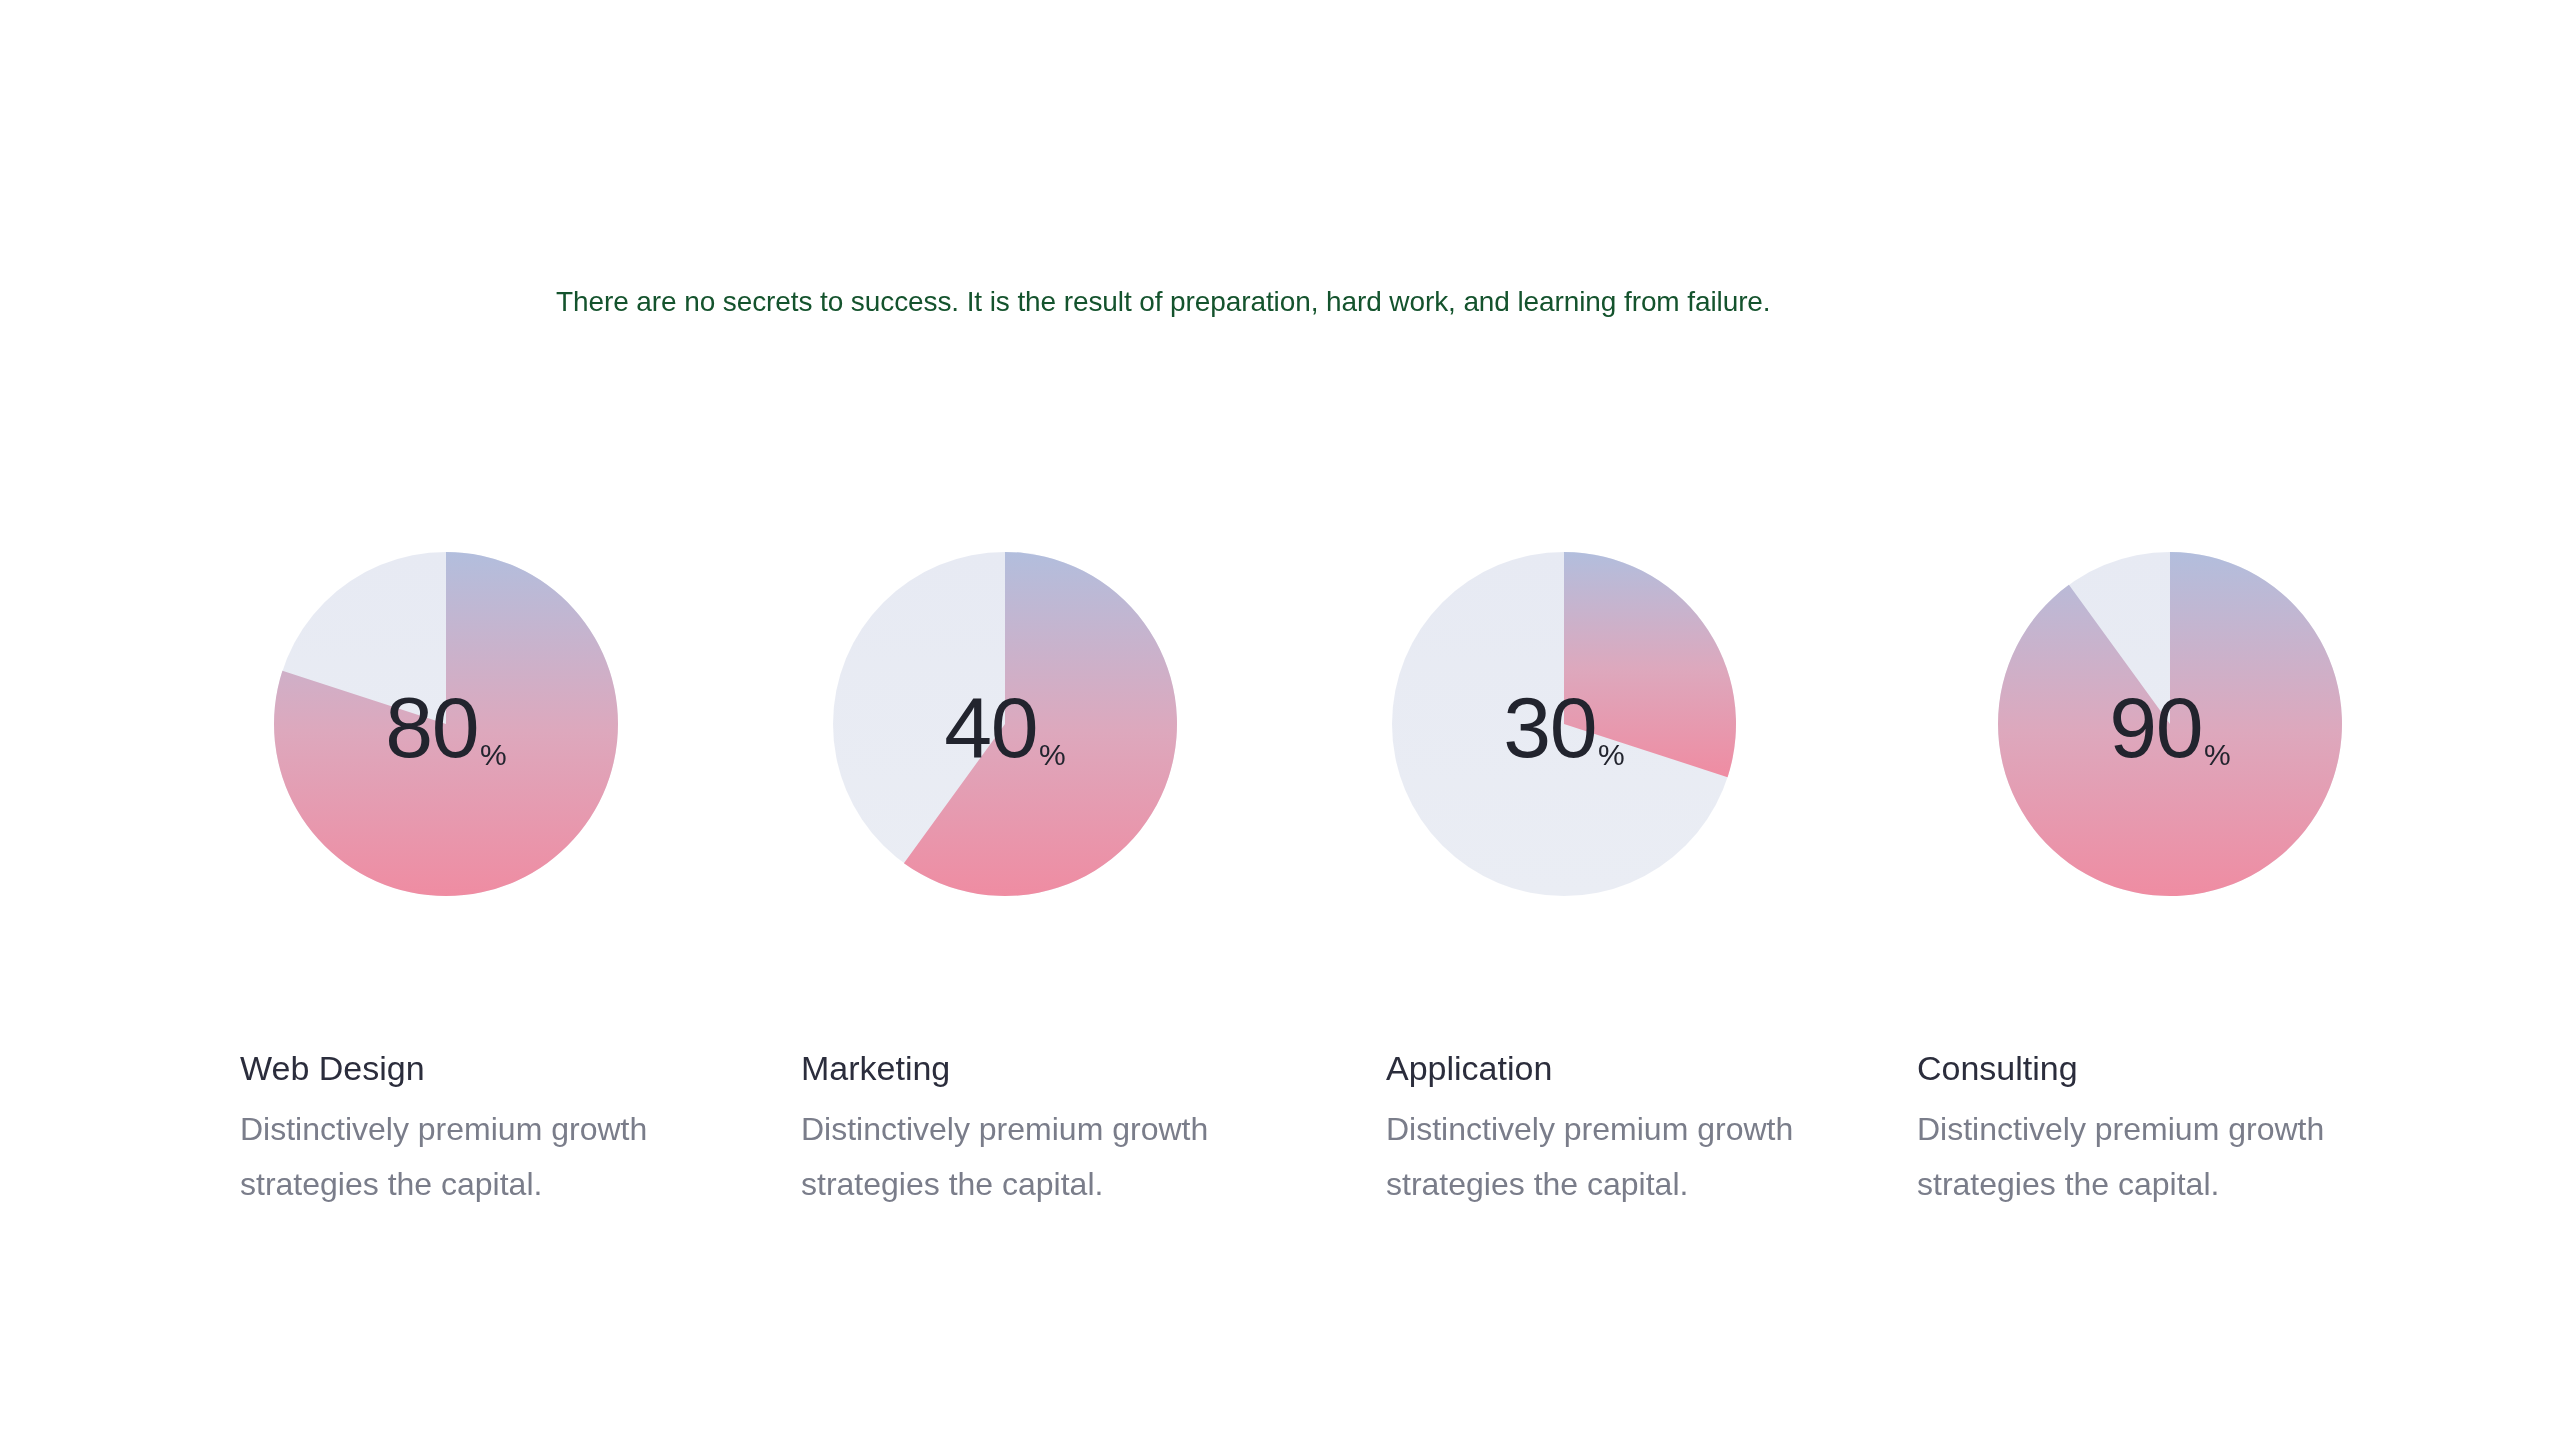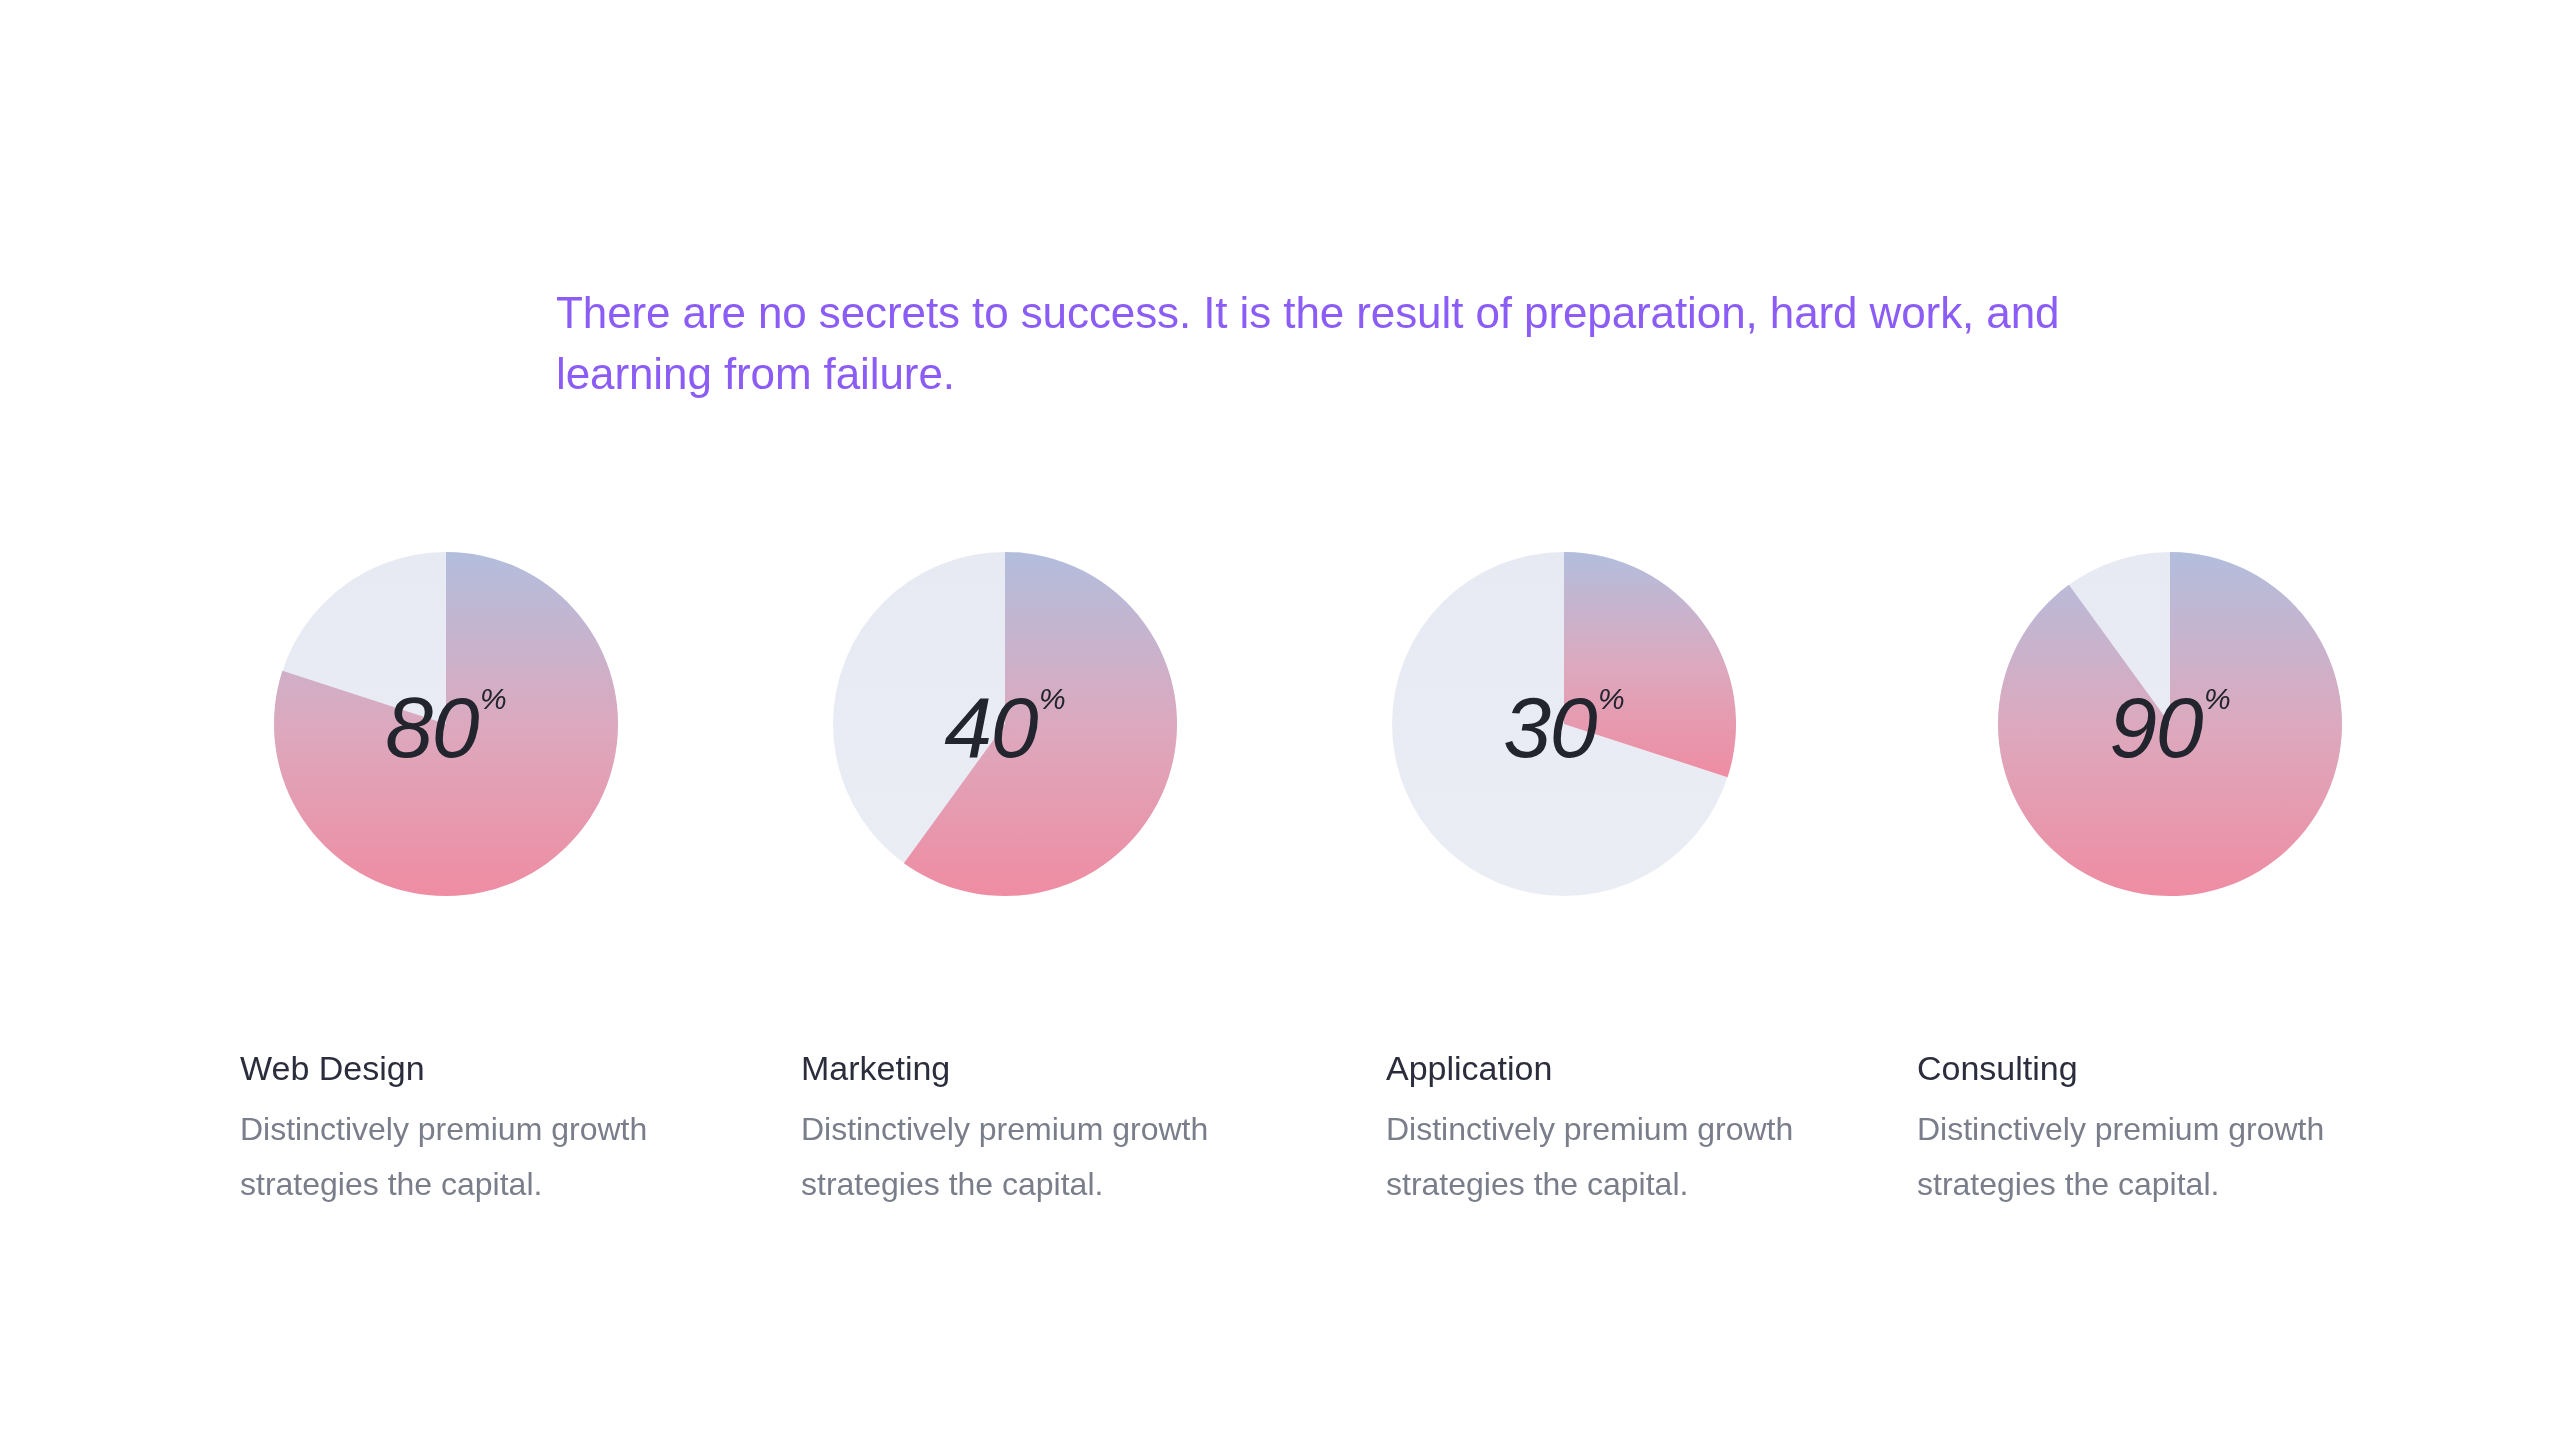--- a/index.html
+++ b/index.html
@@ -18,24 +18,24 @@
     height: 1440px;
     background: #ffffff;
   }
 
   
   .heading {
     position: absolute;
     left: 556px;
     top: 283px;
     width: 1580px;
-    font-size: 44px;
+    font-size: 28px;
     line-height: 1.38;
     font-weight: 400;
-    color: #8b5cf6;
+    color: #14532d;
     letter-spacing: -0.1px;
   }
 
   
   .chart-row {
     position: absolute;
     left: 240px;
     top: 552px;
     width: 2120px;
     height: 350px;
@@ -67,23 +67,22 @@
     width: 344px;
     height: 344px;
     display: flex;
     align-items: center;
     justify-content: center;
     pointer-events: none;
   }
 
   .pct-inner {
     display: flex;
-    align-items: flex-start;
+    align-items: flex-end;
     transform: translateY(3px);
-    font-style: italic;
   }
 
   .pct-num {
     font-size: 86px;
     font-weight: 400;
     color: #22242e;
     letter-spacing: -1.5px;
     line-height: 1;
   }
 

